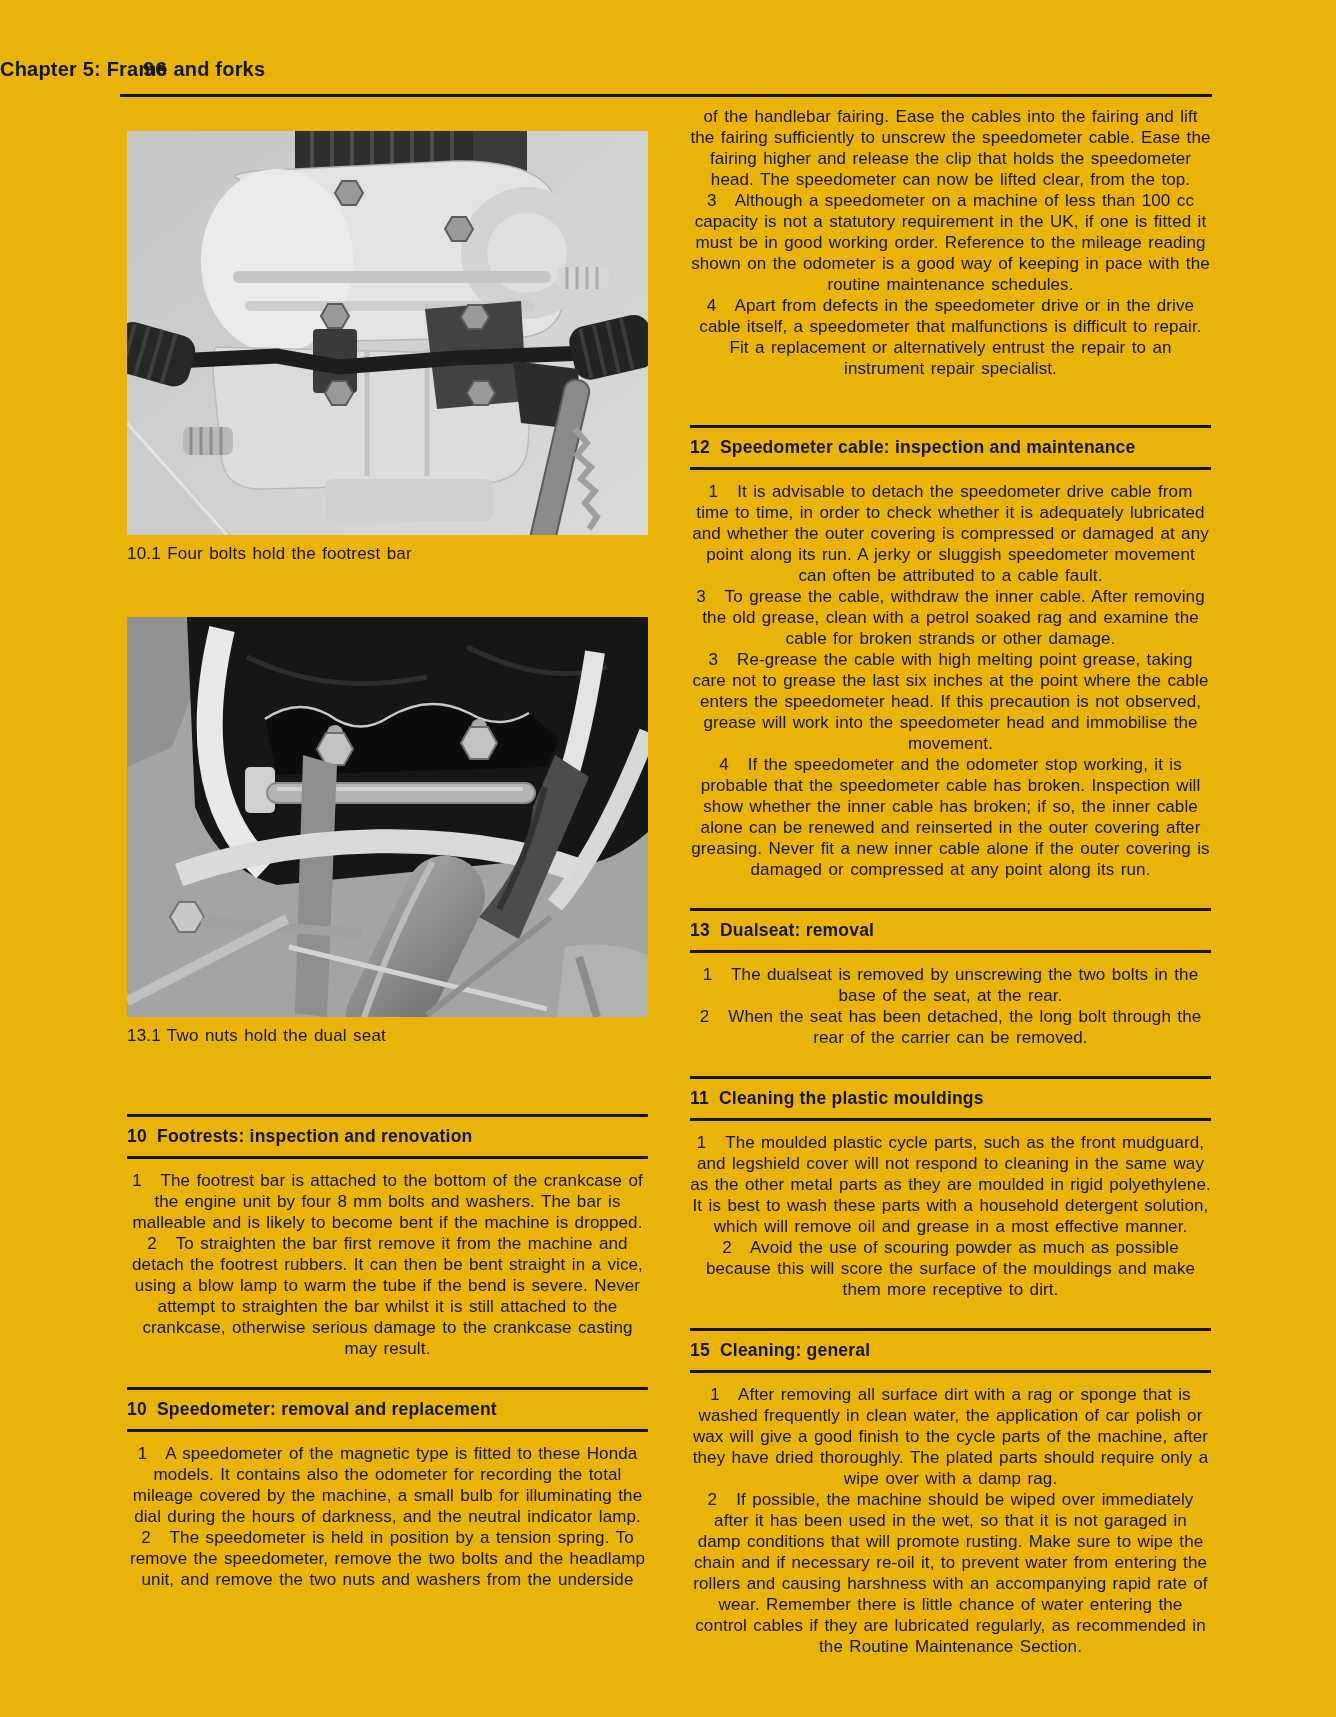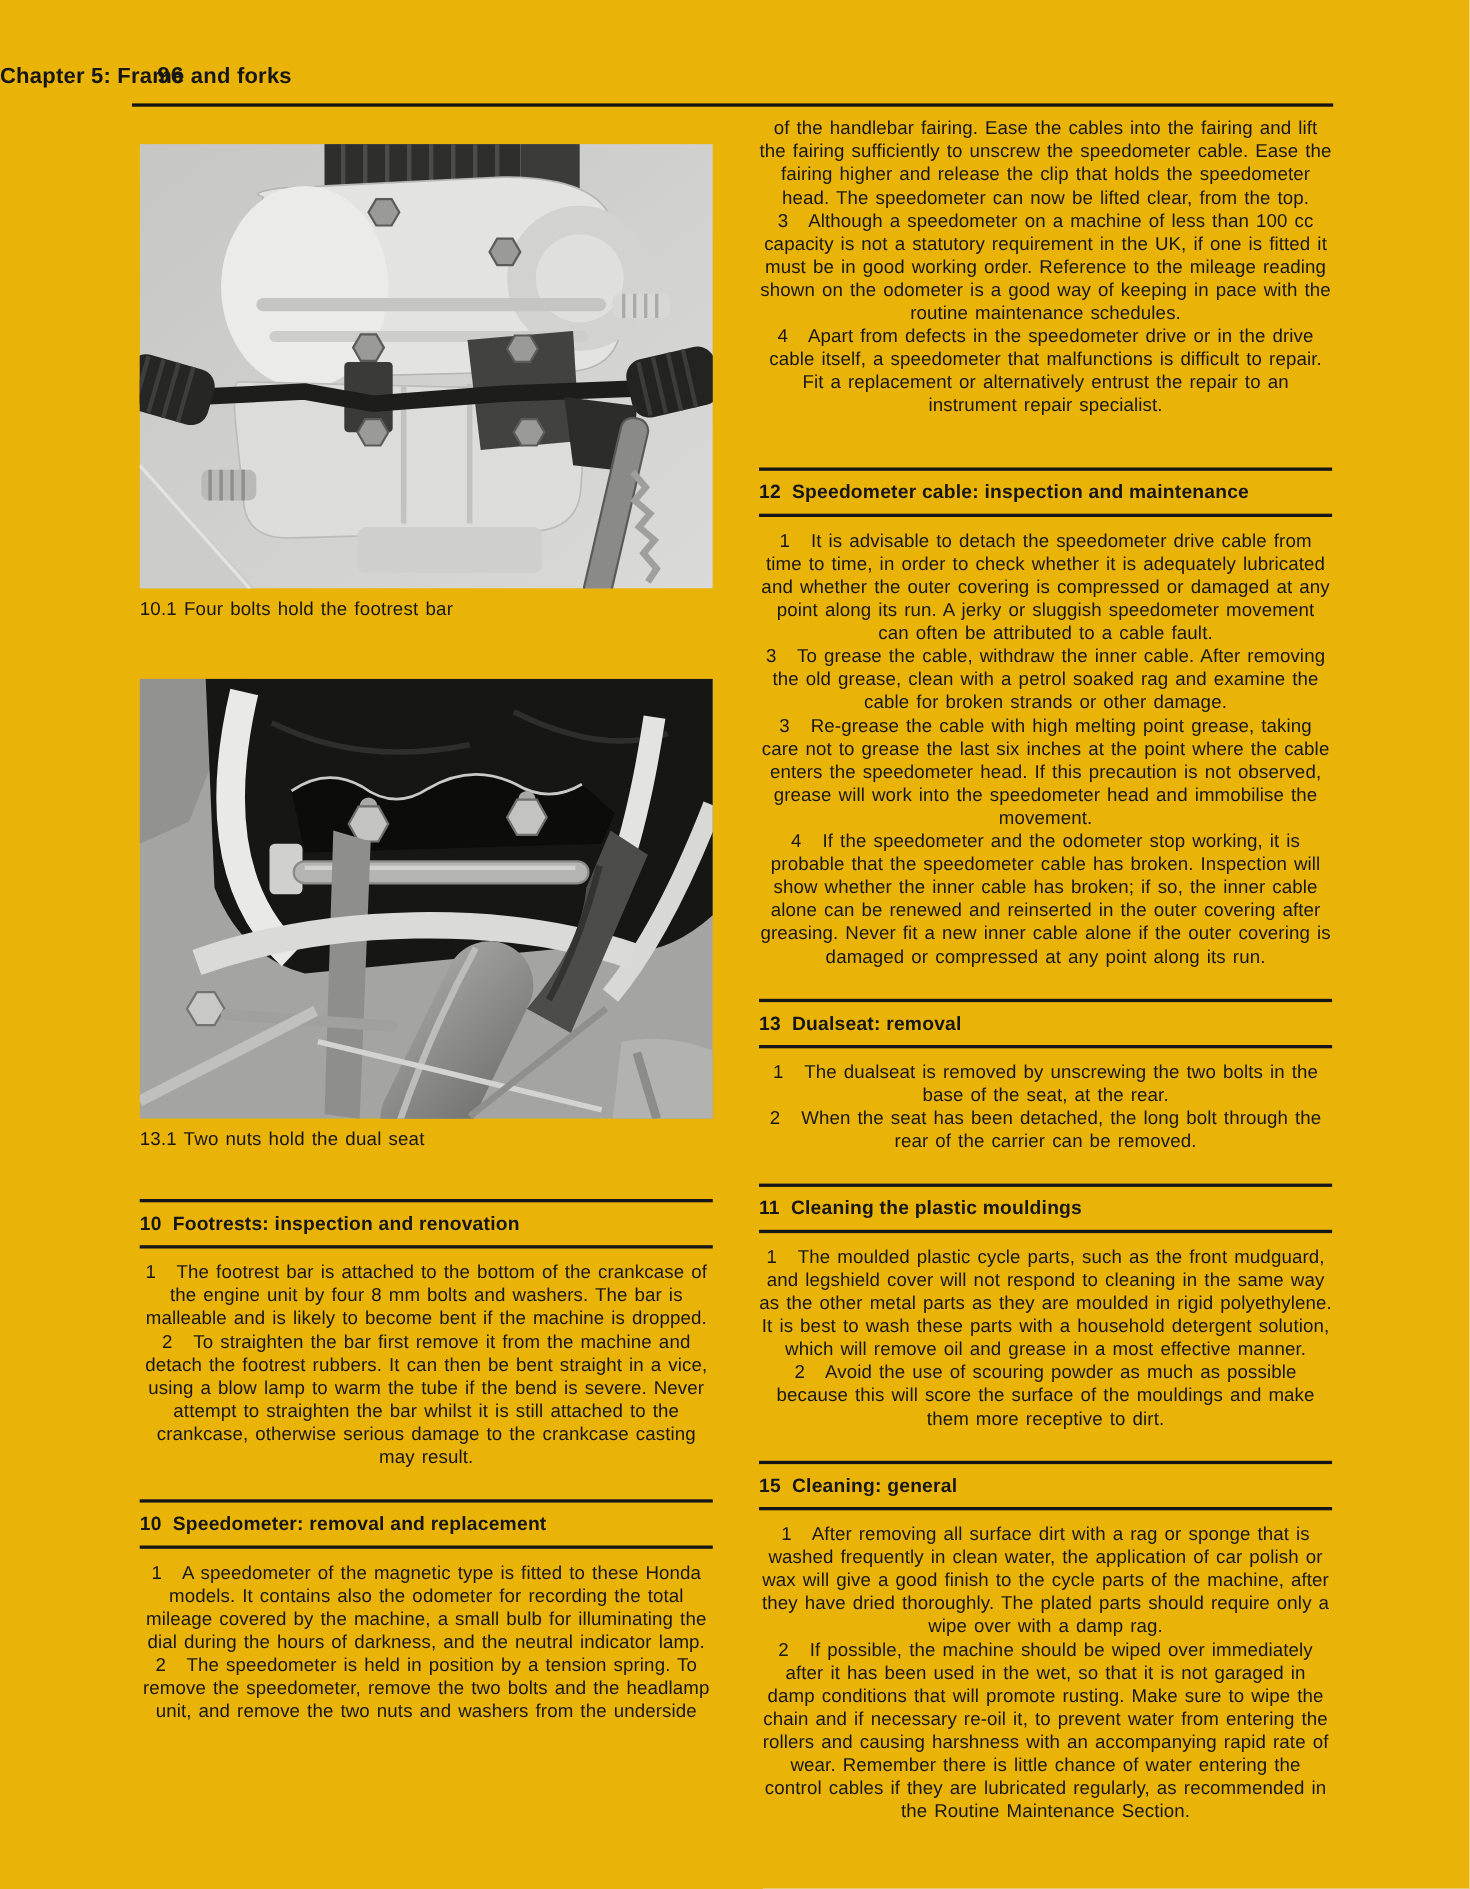--- a/index.html
+++ b/index.html
@@ -21,21 +21,21 @@
 
   
   figure { margin:0; padding:0; }
   .fig svg { display:block; }
   .fig1 { margin-top:131px; }
   .fig2 { margin-top:53px; }
   .caption { margin:8px 0 0 0; font-size:17px; line-height:21px; letter-spacing:0.2px; word-spacing:0.08em; white-space:pre-wrap; }
 
   
   .sec { margin-top:28px; }
-  .sec-10 { margin-top:44px; }
+  .sec-10 { margin-top:68px; }
   .sec-12 { margin-top:46px; }
   .sec-13, .sec-14, .sec-15 { margin-top:28px; }
   .sec-head {
     border-top:3px solid #161616; border-bottom:3px solid #161616;
     padding:8px 0 9px 0; margin-bottom:11px;
   }
   .sec-head h2 { margin:0; font-size:17.5px; line-height:22px; font-weight:bold; letter-spacing:0.2px; white-space:pre-wrap; }
 
   
   .body {

